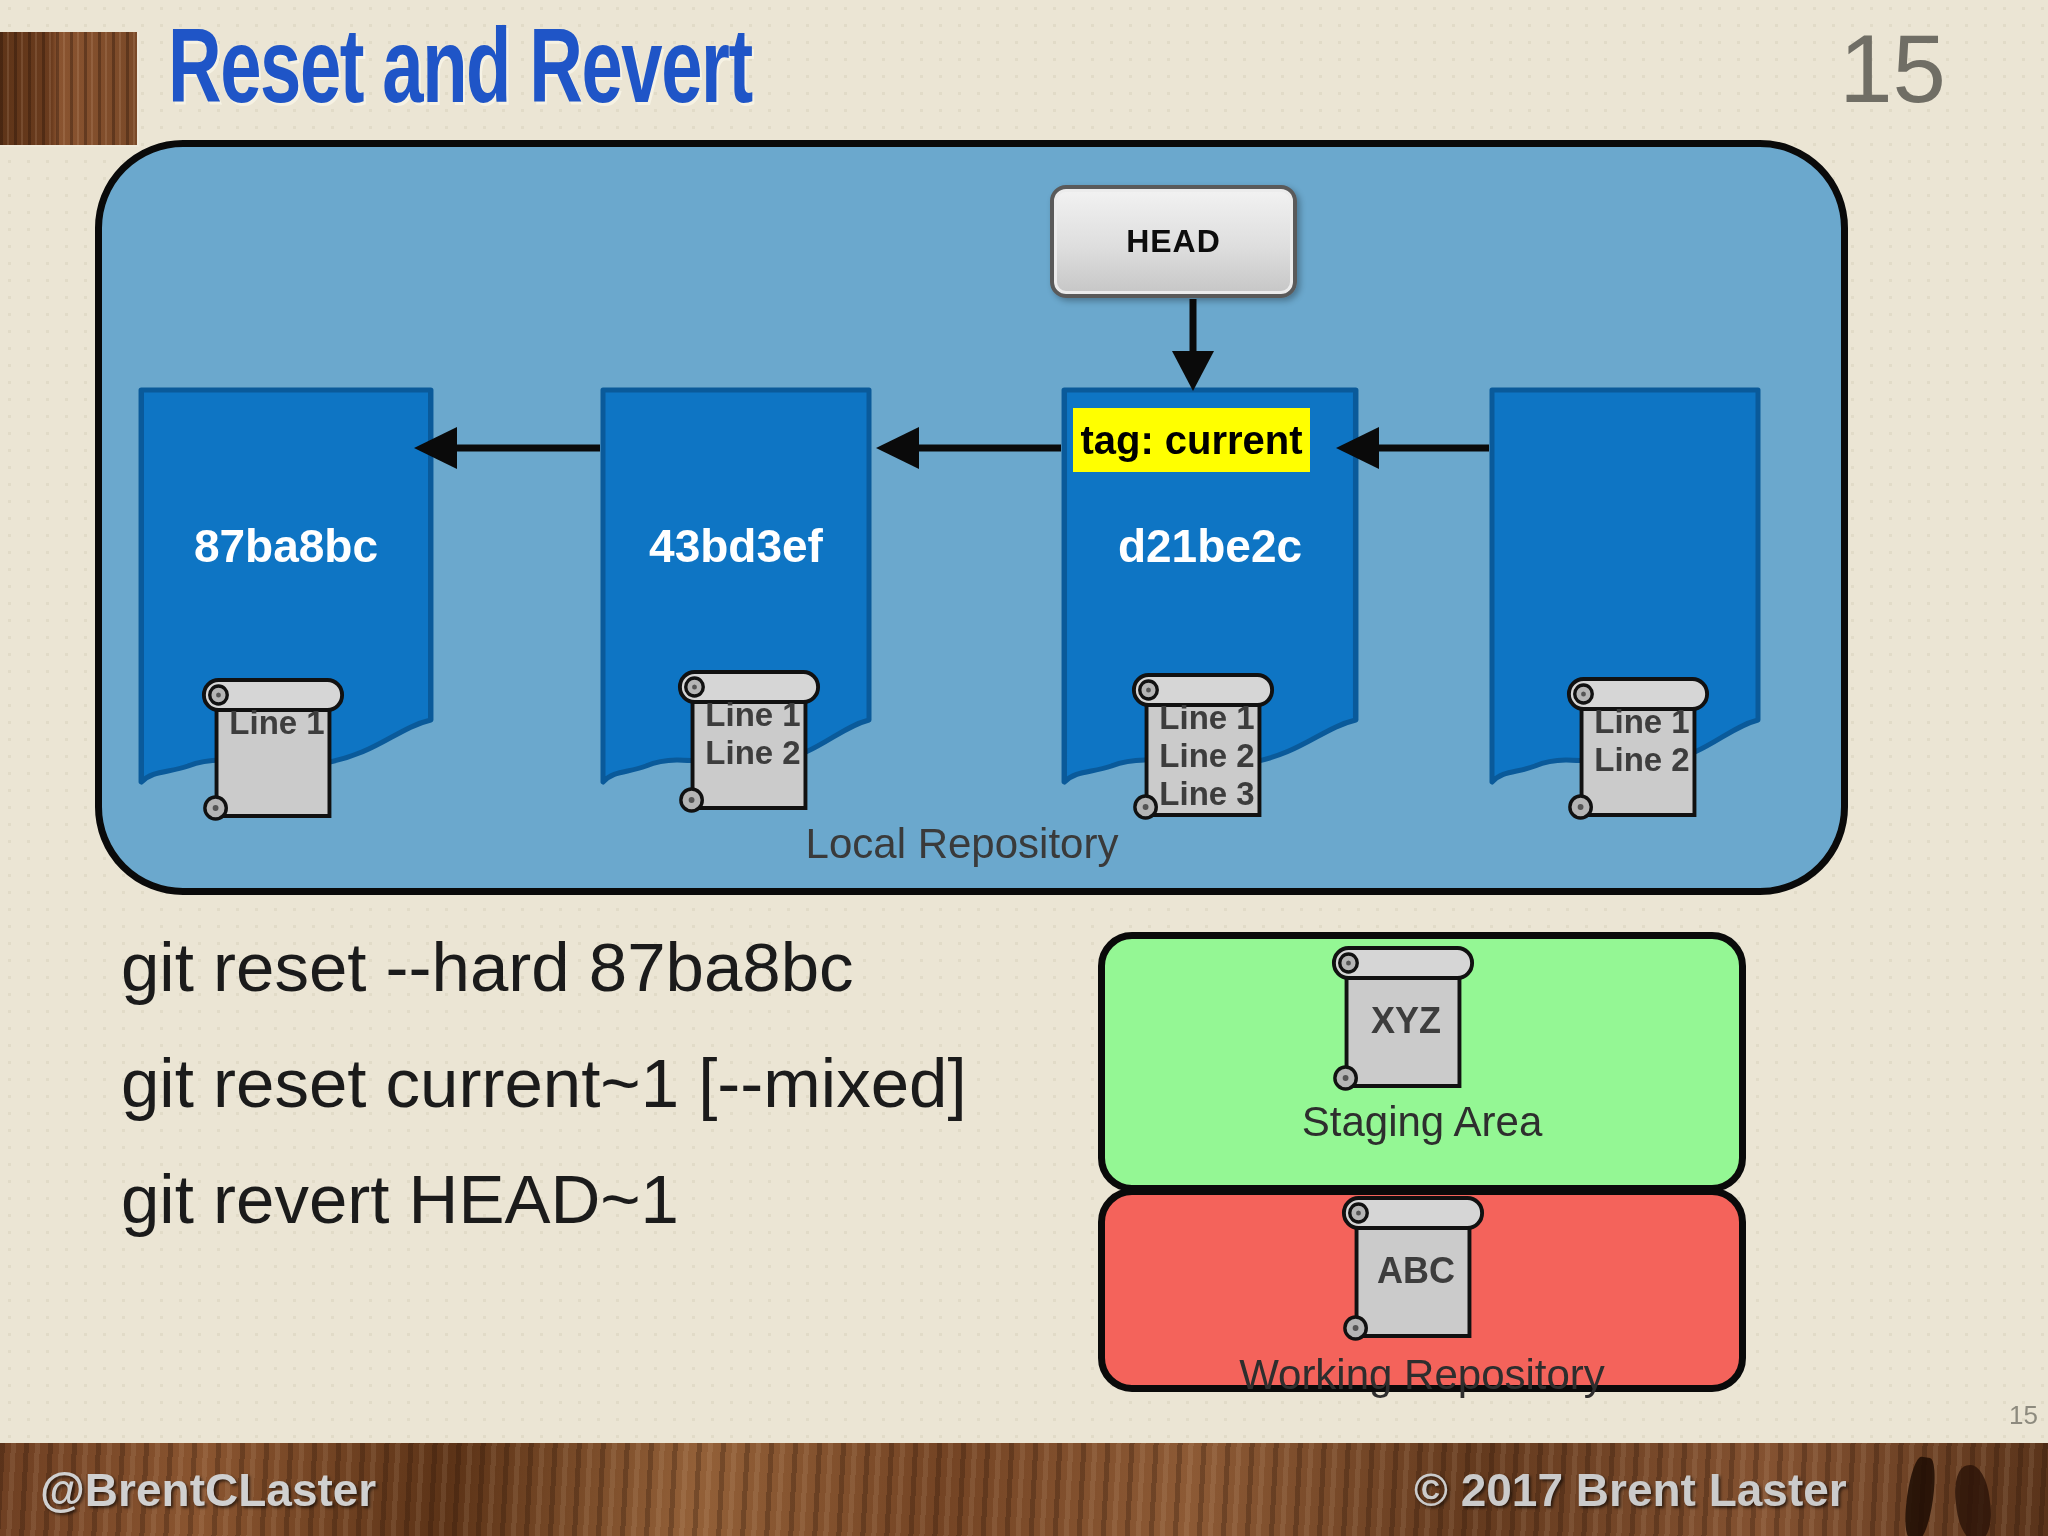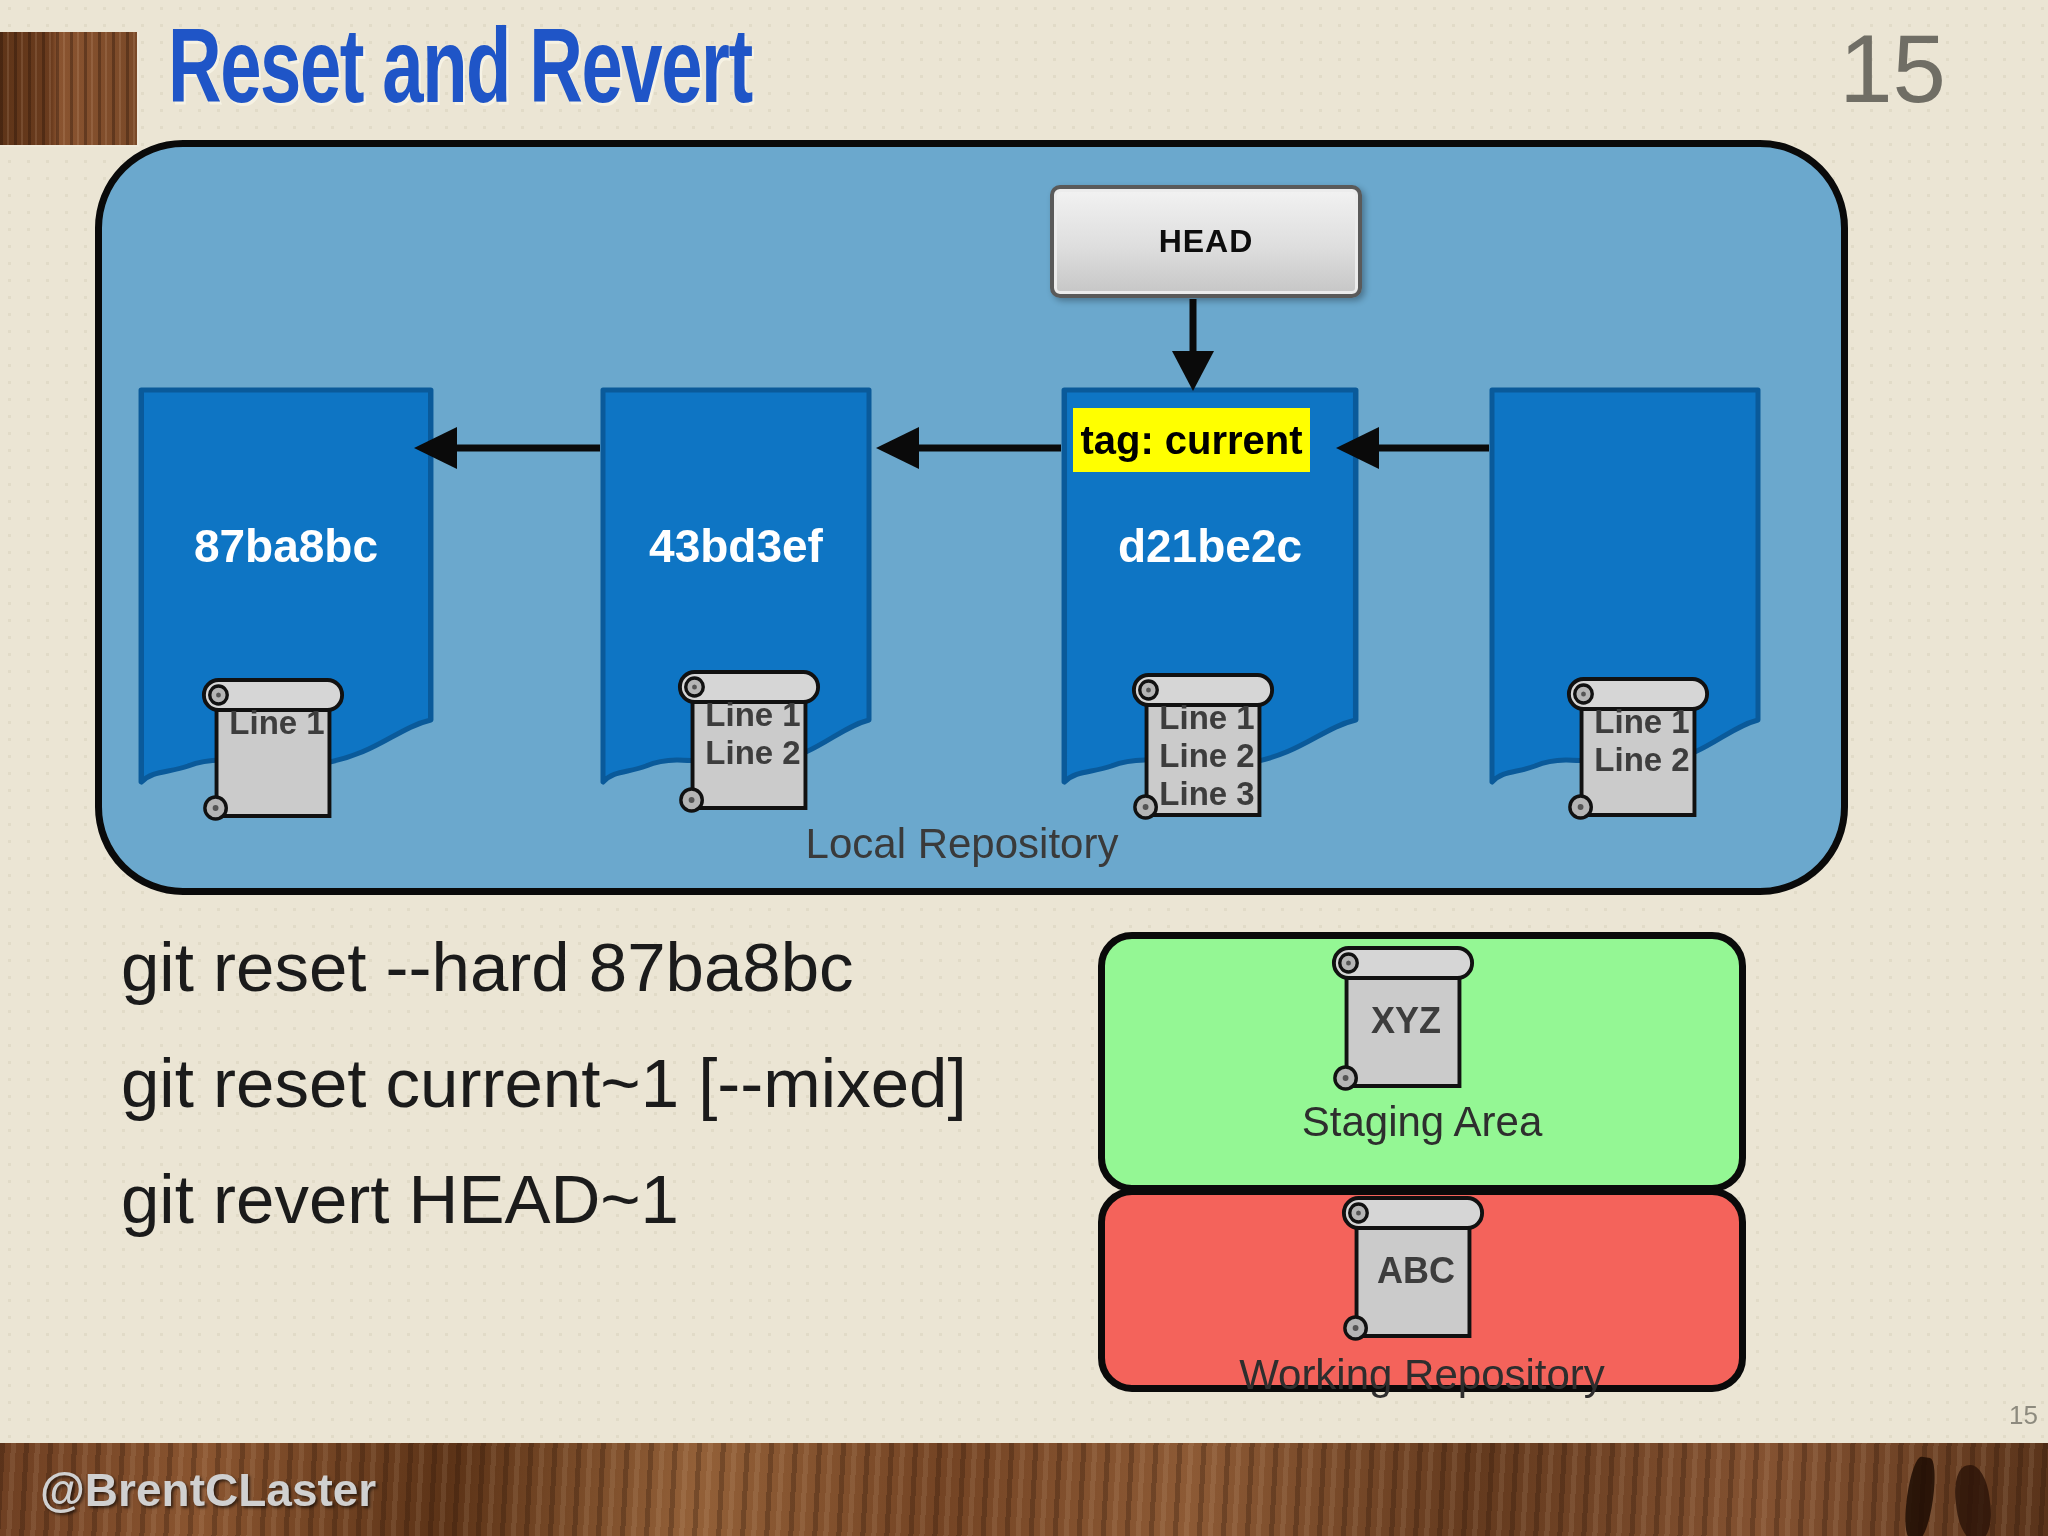--- a/index.html
+++ b/index.html
@@ -21,23 +21,23 @@
      text-shadow:3px 3px 0 rgba(248,244,230,.85);white-space:nowrap;}
   .page-num{right:102px;top:14px;font-size:96px;color:#706e65;}
 
   
   .repo{left:95px;top:140px;width:1753px;height:755px;box-sizing:border-box;
      background:#6ba8cd;border:7px solid #0a0a0a;border-radius:88px;}
   .repo-label{left:762px;top:820px;width:400px;text-align:center;
      font-size:42px;color:#3a3a3a;}
 
   
-  .head-box{left:1050px;top:185px;width:312px;height:113px;box-sizing:border-box;
+  .head-box{left:1050px;top:185px;width:247px;height:113px;box-sizing:border-box;
      background:linear-gradient(180deg,#f2f2f2 0%,#dedede 55%,#c6c6c6 100%);
-     border:4px solid #5a5a5a;border-radius:10px;
+     border:4px solid #5a5a5a;border-radius:16px;
      box-shadow:inset 0 0 0 3px #ececec, 3px 3px 6px rgba(0,0,0,.30);
      display:flex;align-items:center;justify-content:center;
      font-size:32px;font-weight:bold;color:#0d0d0d;letter-spacing:1px;}
 
   
   .commit{top:387px;width:272px;height:401px;}
   .commit svg{position:absolute;inset:0;width:100%;height:100%;}
   .hash{position:absolute;left:0;top:132px;width:100%;text-align:center;
      font-size:46px;font-weight:bold;color:#ffffff;}
 
@@ -224,15 +224,16 @@
     <circle cx="19" cy="19" r="2.5" fill="#555"></circle>
     <circle cx="16" cy="134" r="11" fill="#b5b5b5" stroke="#111" stroke-width="3.5"></circle>
     <circle cx="16" cy="134" r="3" fill="#555"></circle>
   </svg>
   <div class="scroll-center">ABC</div>
 </div>
 
 <div class="abs footer-mini-num">15</div>
 <div class="abs footer">
   <div class="f-left">@BrentCLaster</div>
+  <div class="f-right">© 2017 Brent Laster</div>
   <div class="knot1"></div>
   <div class="knot2"></div>
 </div>
 
 </body></html>

